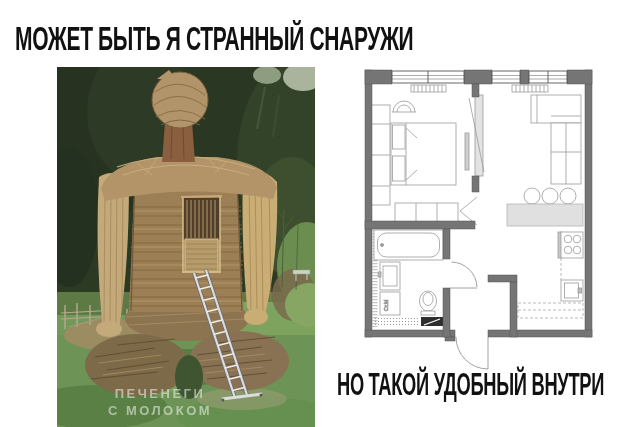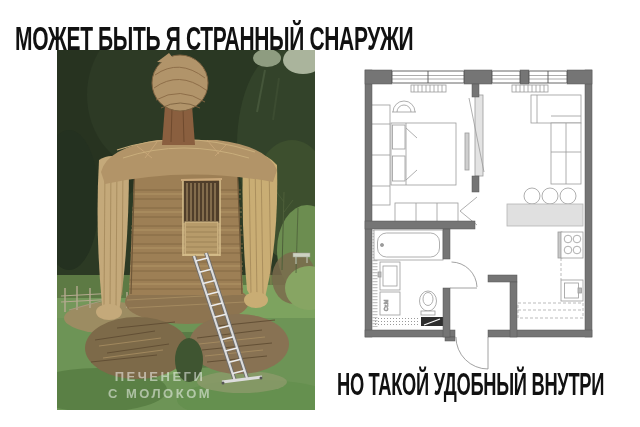--- a/index.html
+++ b/index.html
@@ -2,21 +2,21 @@
 <html><head>
 <meta charset="utf-8">
 <style>
   html,body{margin:0;padding:0;background:#ffffff;}
   #canvas{position:relative;width:640px;height:427px;background:#ffffff;overflow:hidden;
           font-family:"Liberation Sans",sans-serif;}
   .meme-text{position:absolute;font-weight:bold;color:#111;white-space:nowrap;
              transform-origin:left top;line-height:1;}
   #top-text{left:15px;top:23px;font-size:30px;transform:scale(0.70,1.08);letter-spacing:-0.5px;}
   #bottom-text{left:337px;top:369px;font-size:30px;transform:scale(0.61,1.06);letter-spacing:-0.5px;}
-  #photo{position:absolute;left:57px;top:50px;width:258px;height:360px;}
+  #photo{position:absolute;left:57px;top:67px;width:258px;height:360px;}
   #plan{position:absolute;left:363px;top:68px;width:231px;height:302px;}
   .wm{font:bold 13px "Liberation Sans",sans-serif;fill:rgba(255,255,255,0.5);
       letter-spacing:2.5px;text-anchor:middle;}
   .wm-label{font:5.2px "Liberation Sans",sans-serif;fill:#707070;}
   svg{display:block;}
 </style>
 </head>
 <body>
 
 <div id="canvas">

